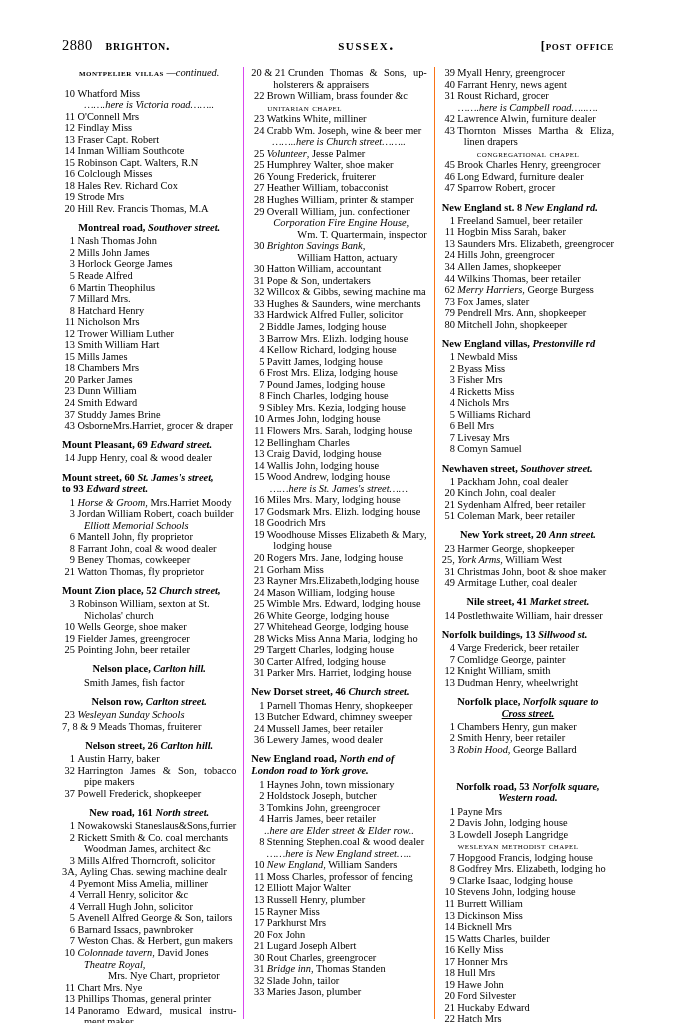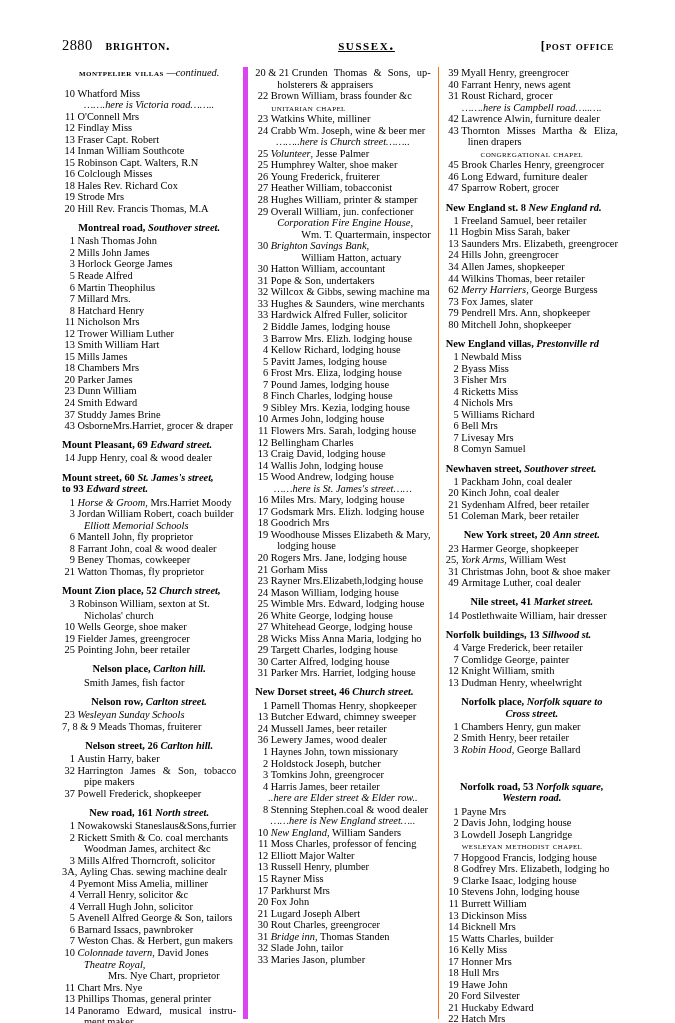--- a/index.html
+++ b/index.html
@@ -47,21 +47,20 @@
     letter-spacing: 0.7px;
     font-weight: 600;
   }
   .rh-center {
     font-size: 16px;
     font-weight: 700;
     letter-spacing: 1.6px;
     font-variant: small-caps;
     text-transform: lowercase;
     margin-left: 22px;
-    text-decoration: underline;
   }
   .rh-right {
     font-size: 12.5px;
     font-variant: small-caps;
     text-transform: lowercase;
     letter-spacing: 0.7px;
     font-weight: 600;
     white-space: nowrap;
   }
   
@@ -73,21 +72,21 @@
   .col {
     box-sizing: border-box;
     font-size: 10.4px;
     line-height: 11.55px;
   }
   .col-1 { width: 198px; padding-right: 7px; }
   .col-2 {
     width: 203px;
     padding-left: 7px;
     padding-right: 7px;
-    border-left: 5px solid #d946ef;
+    border-left: 1px solid #d946ef;
   }
   .col-3 {
     width: 186px;
     padding-left: 7px;
     border-left: 1px solid #f97316;
   }
   
   .entry {
     display: flex;
     align-items: baseline;
@@ -630,20 +629,21 @@
           <span class="txt">Butcher Edward, chimney sweeper</span>
         </div>
         <div class="entry">
           <span class="num">24</span>
           <span class="txt">Mussell James, beer retailer</span>
         </div>
         <div class="entry">
           <span class="num">36</span>
           <span class="txt">Lewery James, wood dealer</span>
         </div>
+        <div class="street flush" style="white-space: normal; text-align: left;"><span>New England road, </span><span class="it">North end of</span><br><span class="street sub" style="display: inline; margin: 0px;"><span class="it">London road to York grove.</span></span></div>
         <div class="entry">
           <span class="num">1</span>
           <span class="txt">Haynes John, town missionary</span>
         </div>
         <div class="entry">
           <span class="num">2</span>
           <span class="txt">Holdstock Joseph, butcher</span>
         </div>
         <div class="entry">
           <span class="num">3</span>
@@ -871,21 +871,21 @@
           <span class="txt">Comlidge George, painter</span>
         </div>
         <div class="entry">
           <span class="num">12</span>
           <span class="txt">Knight William, smith</span>
         </div>
         <div class="entry">
           <span class="num">13</span>
           <span class="txt">Dudman Henry, wheelwright</span>
         </div>
-        <div class="street" style="white-space: normal; text-align: center;"><span>Norfolk place, </span><span class="it">Norfolk square to</span><br><span class="street sub" style="display: inline; margin: 16px;"><span class="it">Cross street.</span></span></div>
+        <div class="street" style="white-space: normal; text-align: center;"><span>Norfolk place, </span><span class="it">Norfolk square to</span><br><span class="street sub" style="display: inline; margin: 16px; text-decoration: underline;"><span class="it">Cross street.</span></span></div>
         <div class="entry">
           <span class="num">1</span>
           <span class="txt">Chambers Henry, gun maker</span>
         </div>
         <div class="entry">
           <span class="num">2</span>
           <span class="txt">Smith Henry, beer retailer</span>
         </div>
         <div class="entry">
           <span class="num">3</span>

